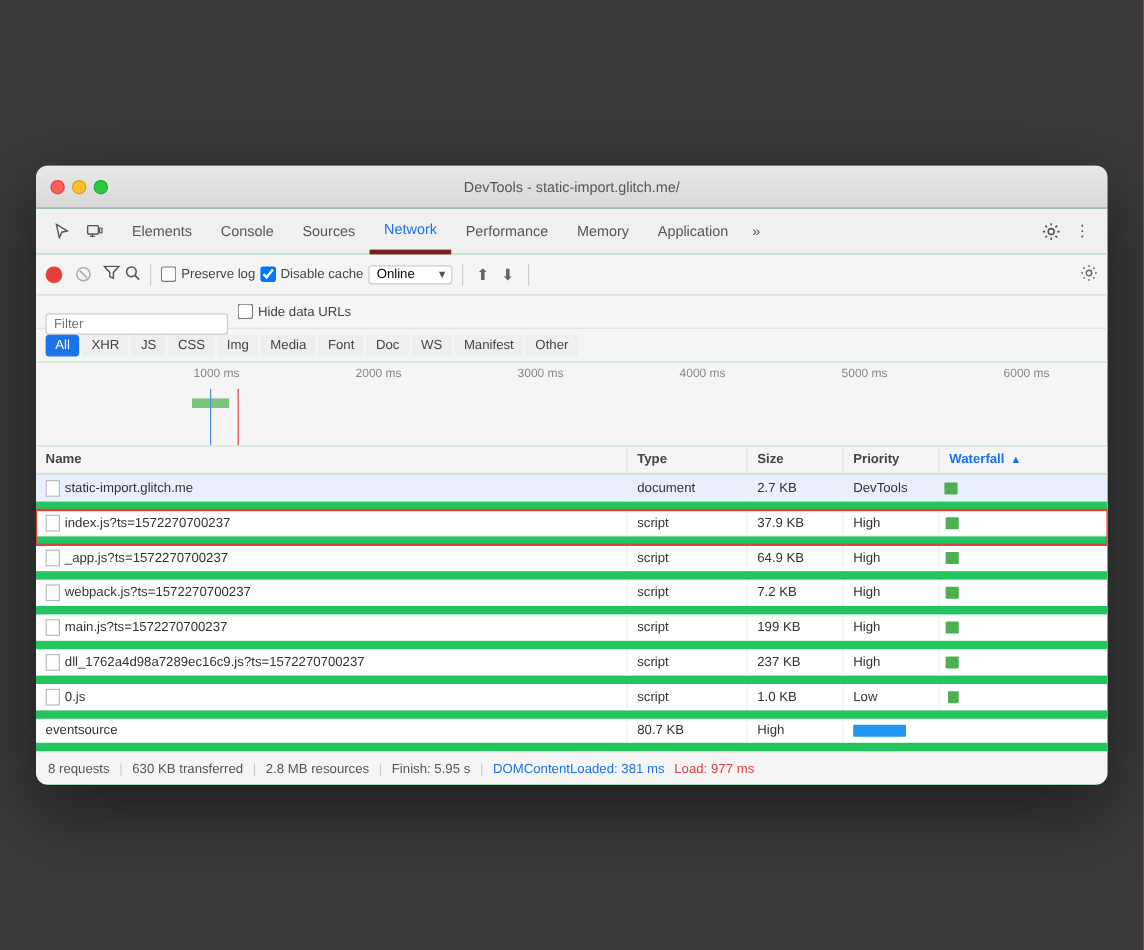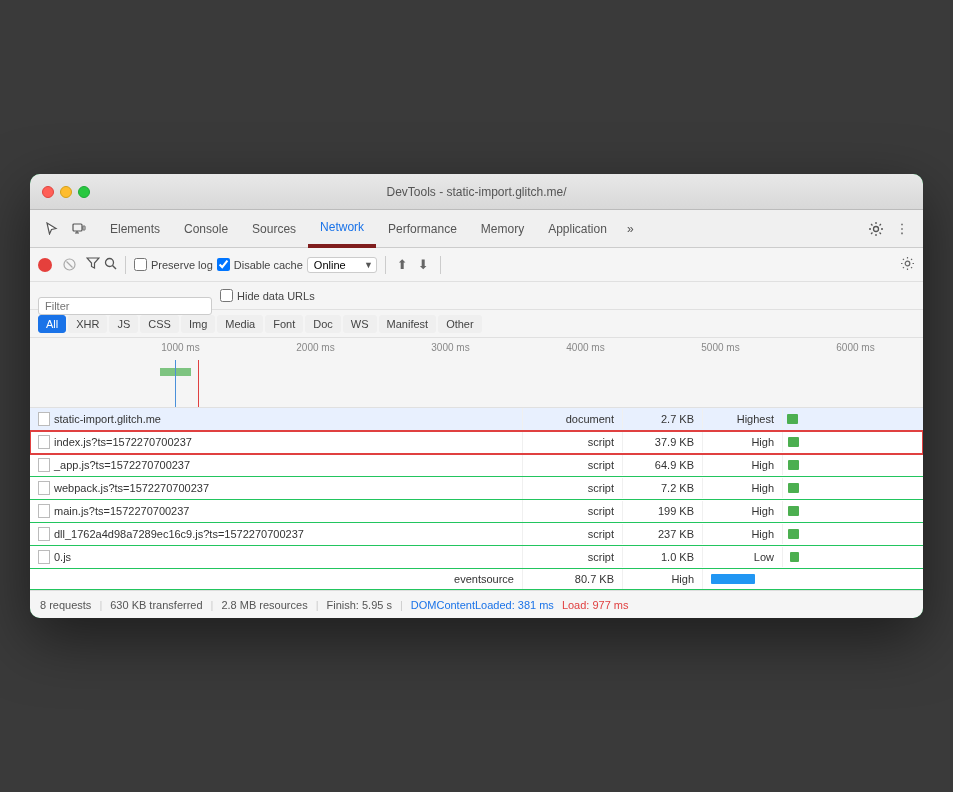--- a/index.html
+++ b/index.html
@@ -189,21 +189,21 @@
       align-items: center;
       padding: 0 8px;
       height: 28px;
       gap: 8px;
     }
     .filter-input {
       border: 1px solid #ccc;
       border-radius: 3px;
       padding: 2px 6px;
       font-size: 11px;
-      width: 174px;
+      width: 152px;
       background: white;
       margin-top: 20px;
     }
     .hide-data-wrap {
       display: flex;
       align-items: center;
       gap: 4px;
       font-size: 11px;
       color: #444;
     }
@@ -299,23 +299,22 @@
       color: #444;
       border-right: 1px solid #e0e0e0;
       white-space: nowrap;
     }
     .th:last-child { border-right: none; }
     .th.sorted { color: #1a73e8; }
     .sort-arrow { font-size: 9px; margin-left: 2px; }
     .table-row {
       display: grid;
       grid-template-columns: 1fr 100px 80px 80px 140px;
-      border-bottom: 1px solid #22c55e;
-      align-items: center;
-      text-align: right;
+      border-bottom: 7px solid #22c55e;
+      align-items: center;
     }
     .table-row.selected { background: #e8f0fe; }
     .table-row.highlighted {
       outline: 2px solid #e04040;
       outline-offset: -1px;
       position: relative;
       z-index: 1;
     }
     .td {
       padding: 4px 8px;
@@ -543,29 +542,36 @@
       <div class="timeline-tick">6000 ms</div>
     </div>
     <div class="timeline-bars-area">
       <div class="timeline-green-bar"></div>
       <div class="timeline-blue-line"></div>
       <div class="timeline-red-line"></div>
     </div>
   </div>
 
   <div class="table-wrap">
+    <div class="table-header">
+      <div class="th">Name</div>
+      <div class="th">Type</div>
+      <div class="th">Size</div>
+      <div class="th">Priority</div>
+      <div class="th sorted">Waterfall <span class="sort-arrow">▲</span></div>
+    </div>
 
     <div class="table-row selected">
       <div class="td name-cell">
         <span class="file-icon"></span>
         <span>static-import.glitch.me</span>
       </div>
       <div class="td">document</div>
       <div class="td">2.7 KB</div>
-      <div class="td">Highest</div>
+      <div class="td">DevTools</div>
       <div class="td waterfall-cell">
         <div class="waterfall-bar-wrap">
           <div class="wf-green" style="left:0%;width:8%"></div>
         </div>
       </div>
     </div>
 
     <div class="table-row highlighted">
       <div class="td name-cell">
         <span class="file-icon"></span>

